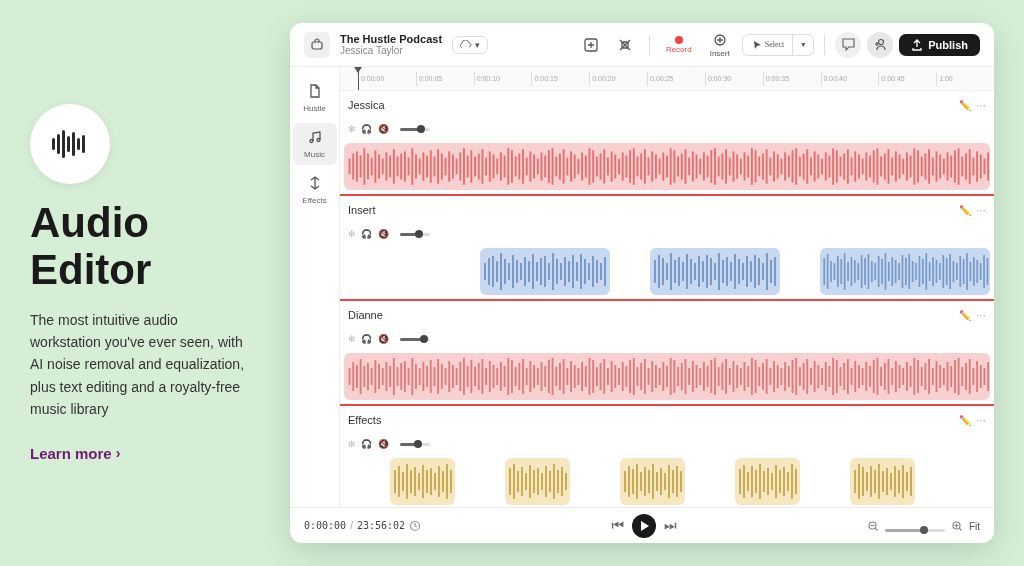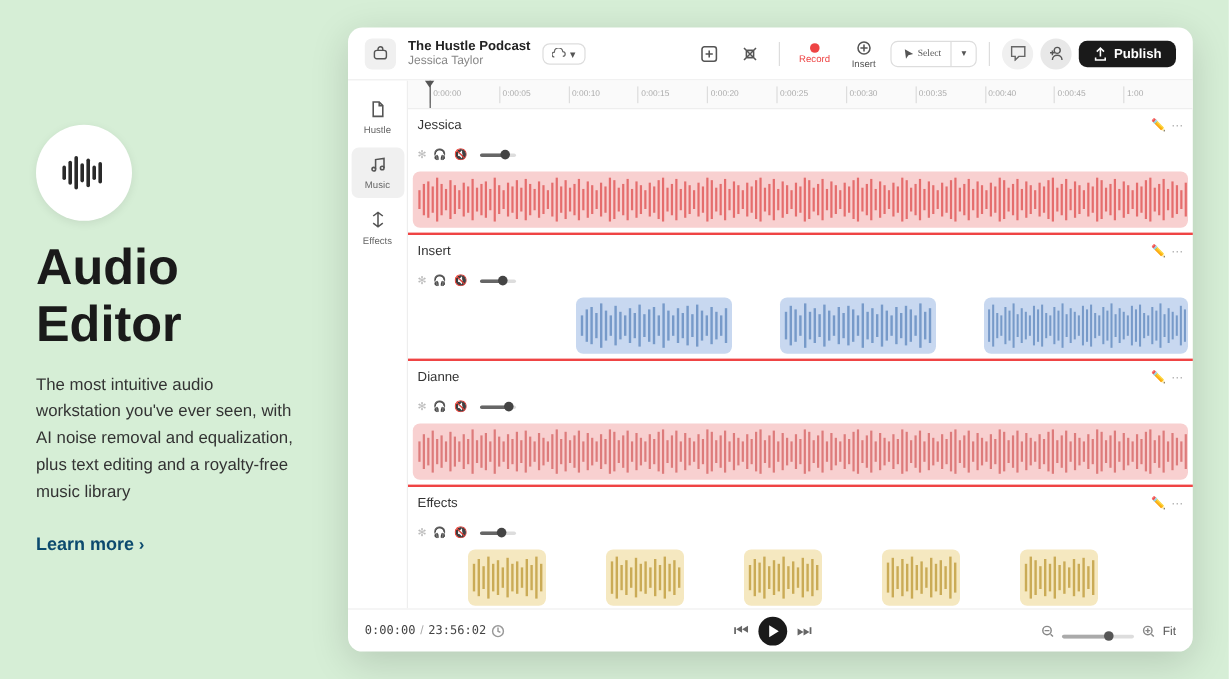--- a/index.html
+++ b/index.html
@@ -49,21 +49,21 @@
       font-size: 14px;
       color: #333;
       line-height: 1.6;
     }
     .learn-more {
       display: flex;
       align-items: center;
       gap: 4px;
       font-size: 15px;
       font-weight: 600;
-      color: #0c4a6e;
+      color: #701a75;
       cursor: pointer;
       text-decoration: none;
       margin-top: 8px;
     }
     .learn-more-arrow {
       font-size: 14px;
     }
     
     .app-window {
       flex: 1;

